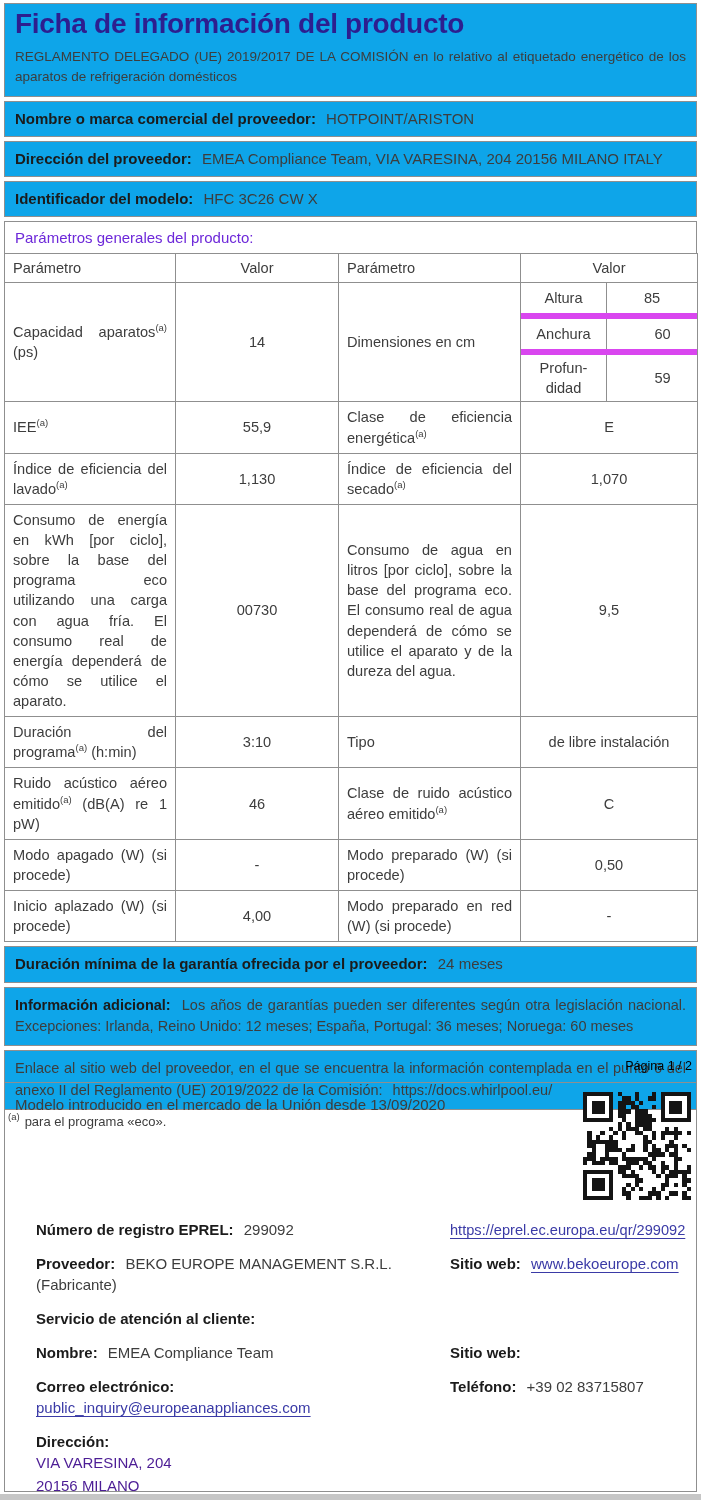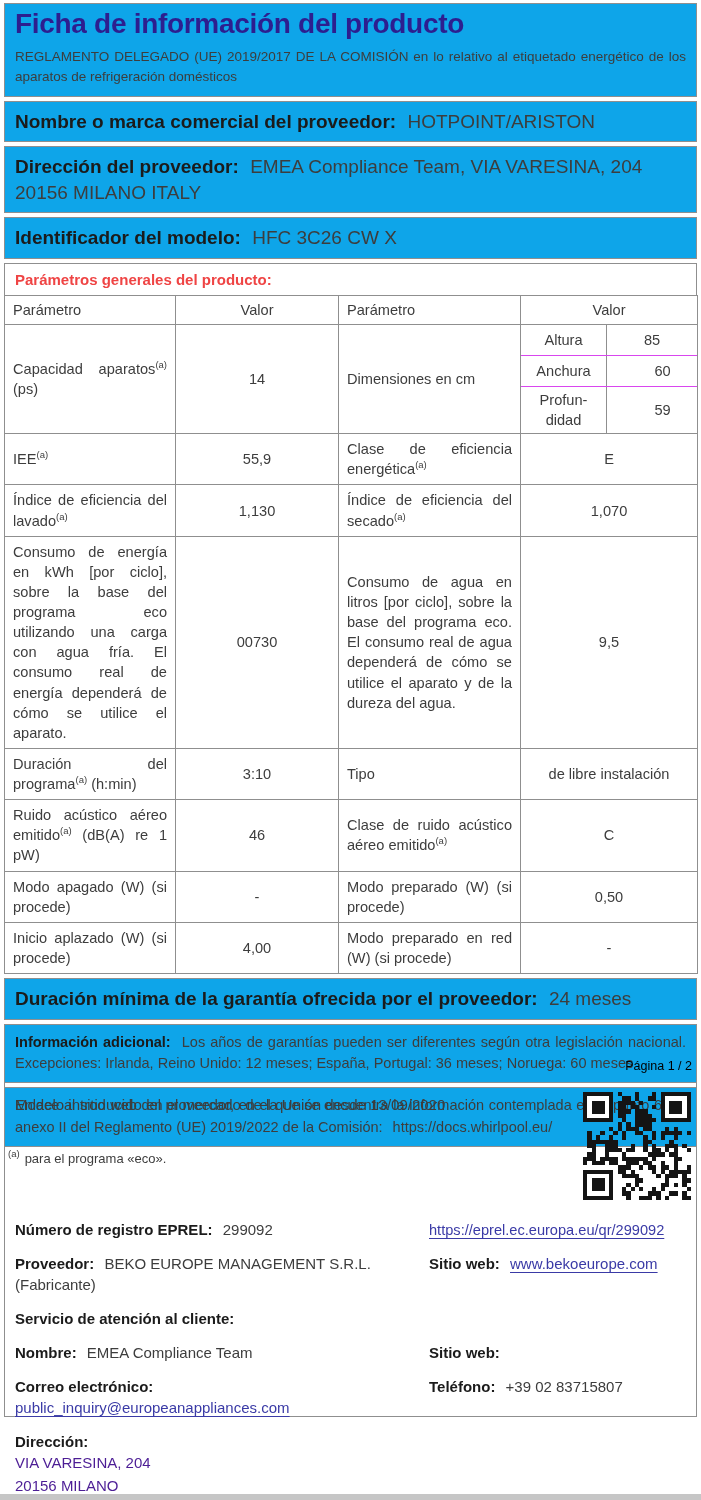--- a/index.html
+++ b/index.html
@@ -6,49 +6,49 @@
   body{
     width:701px;height:1500px;position:relative;overflow:hidden;
     background:#fff;color:#3d3d3d;
     font-family:"Liberation Sans",sans-serif;
     -webkit-font-smoothing:antialiased;
   }
   .box{border:1px solid #8f8f8f;margin:0 4px 4px 4px;padding:6px 10px;background:#0ea5e9;}
   .header-box{padding:2px 10px 8px 10px;margin-top:3px;}
   .doc-title{font-size:28px;font-weight:bold;color:#2d1e8f;margin:2px 0 7px 0;letter-spacing:-0.3px;}
   .subtitle{font-size:13.5px;line-height:1.5;color:#3d3d3d;text-align:justify;}
-  .row-box{font-size:19px;line-height:1.35;padding:7px 10px;}
+  .row-box{font-size:15px;line-height:1.35;padding:7px 10px;}
   .lbl{font-weight:bold;color:#1b1b1b;}
   .val{color:#3d3d3d;}
   .sp{display:inline-block;width:6px;}
 
-  .params-heading{border:1px solid #8f8f8f;border-bottom:none;margin:0 4px;padding:7px 10px;font-size:15px;font-weight:bold;color:#ef4444;background:#fff;}
+  .params-heading{border:1px solid #8f8f8f;border-bottom:none;margin:0 4px;padding:7px 10px;font-size:15px;font-weight:normal;color:#6d28d9;background:#fff;}
   table.ptable{border-collapse:collapse;width:693px;margin:0 4px 4px 4px;font-size:14.6px;line-height:1.38;color:#3d3d3d;table-layout:fixed;border-radius:10px;}
   table.ptable th,table.ptable td{border:1px solid #8f8f8f;vertical-align:middle;}
   table.ptable th{font-weight:normal;text-align:left;padding:4px 8px;}
   table.ptable th.c{text-align:center;}
   td.param{text-align:justify;padding:5px 8px;}
   td.value{text-align:center;padding:5px 6px;}
   td.dims{padding:0;}
   .dim-row{display:grid;grid-template-columns:86px 1fr;}
-  .dim-row + .dim-row{border-top:1px solid #d946ef;gap:21px;}
+  .dim-row + .dim-row{border-top:6px solid #d946ef;gap:21px;}
   .dim-name{border-right:1px solid #8f8f8f;display:flex;align-items:center;justify-content:center;text-align:center;min-height:30px;padding:2px 6px;box-sizing:border-box;}
   .dim-val{display:flex;align-items:center;justify-content:center;min-height:30px;padding:2px 6px;box-sizing:border-box;}
   sup{font-size:9.5px;line-height:0;vertical-align:super;}
   .para-box{font-size:14.5px;line-height:1.5;text-align:justify;}
   .plain-link{color:#3d3d3d;text-decoration:none;cursor:pointer;}
   .footnote{margin:4px 8px;font-size:13px;color:#3d3d3d;}
   .footnote sup{margin-right:5px;}
 
   .page-indicator{position:absolute;top:1059px;right:9px;font-size:12.5px;color:#000000;}
 
-  .page2-box{position:absolute;left:4px;right:4px;top:1082px;height:335px;box-sizing:border-box;
+  .page2-box{position:absolute;left:4px;right:4px;top:1082px;height:410px;box-sizing:border-box;
     border:1px solid #8f8f8f;padding:11px 10px;font-size:15px;line-height:1.4;}
   .p2-head{margin-bottom:104px;padding-right:120px;}
-  .p2-row{display:grid;grid-template-columns:404px 1fr;column-gap:10px;margin-bottom:13px;align-items:start;}
+  .p2-row{display:grid;grid-template-columns:404px 1fr;column-gap:10px;margin-bottom:13px;align-items:start;margin-left:21px;}
   .blue-link{color:#3a3aa6;text-decoration:underline;text-decoration-thickness:1px;text-underline-offset:3px;cursor:pointer;}
   .email-link{overflow-wrap:anywhere;}
   .nowrap{white-space:nowrap;font-size:14.6px;}
   .qr{position:absolute;top:9px;right:5px;width:108px;height:108px;}
   .addr-lines{line-height:1.5;color:#4c1d95;}
   .bottom-strip{position:absolute;left:0;bottom:0;width:701px;height:6px;background:#c6c6c6;}
 </style>
 </head>
 <body>
 

